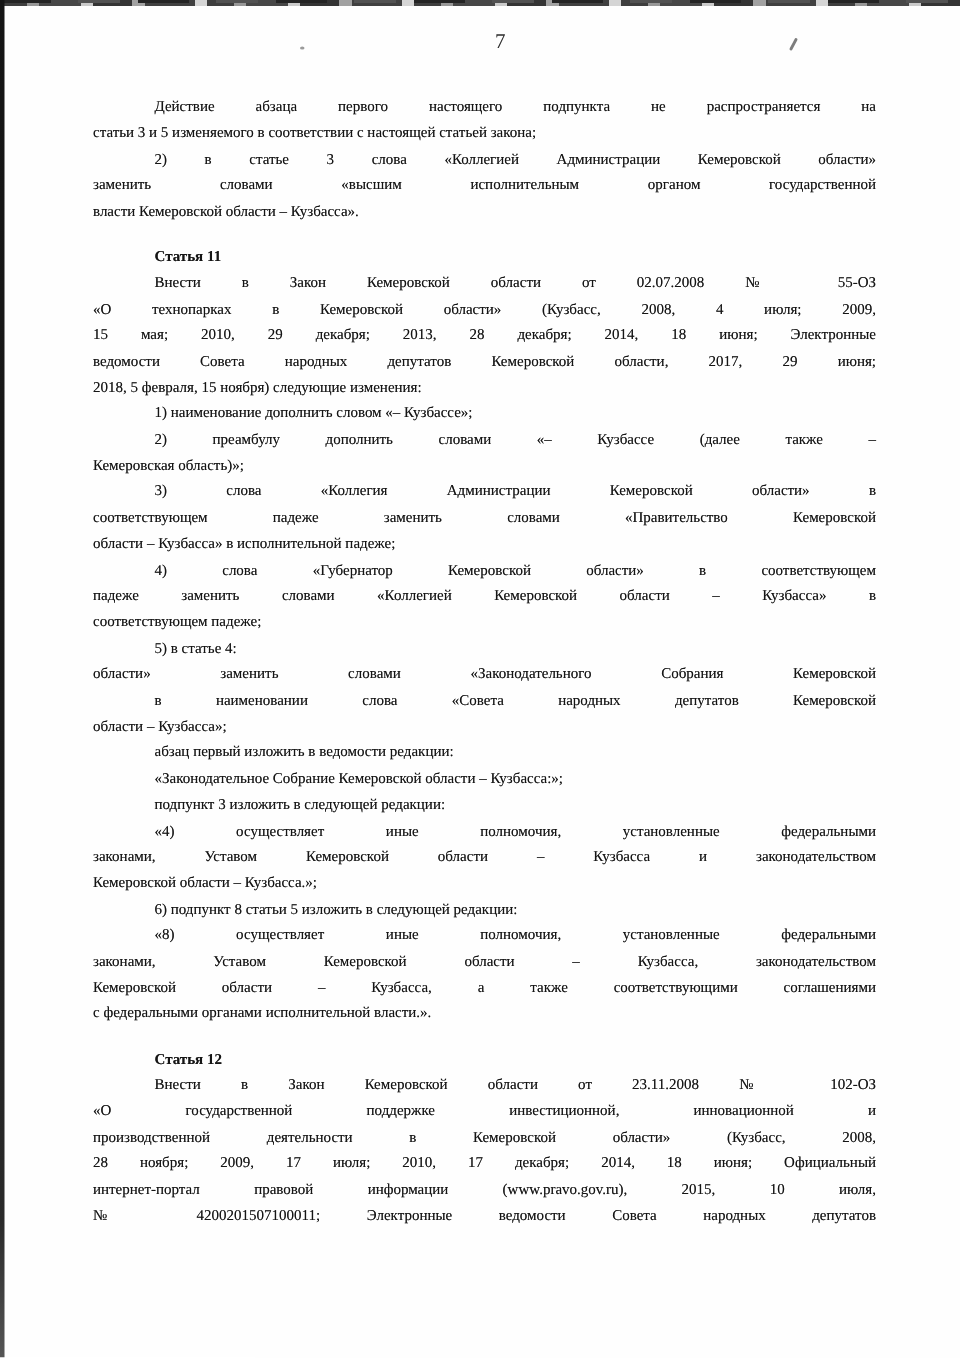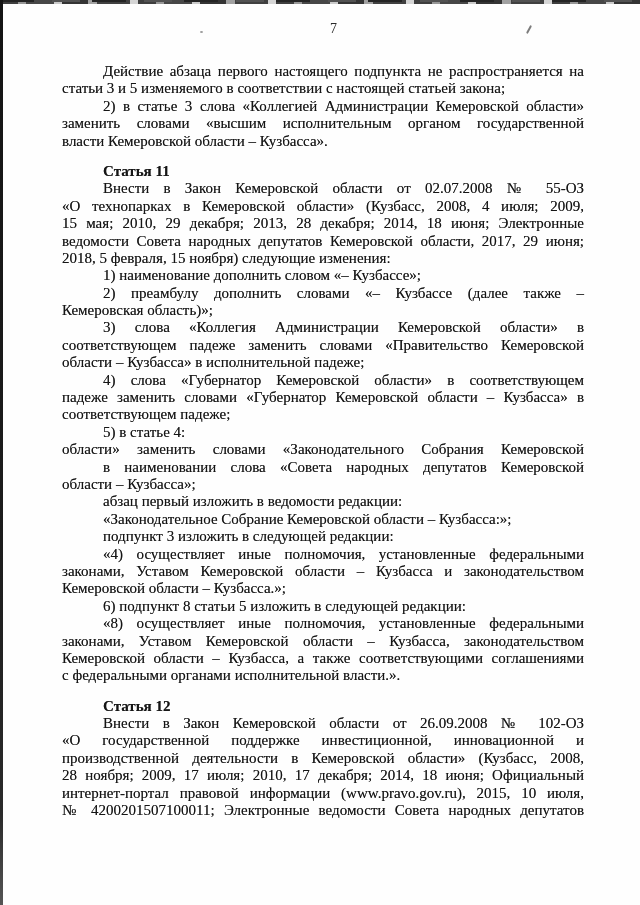--- a/index.html
+++ b/index.html
@@ -34,21 +34,21 @@
   .speck-dot{
     position:absolute;left:200px;top:31px;width:3px;height:2px;
     background:#9b9b9b;border-radius:50%;
   }
   .speck-slash{
     position:absolute;left:528px;top:25px;width:2px;height:9px;
     background:#7d7d7d;transform:rotate(28deg);border-radius:1px;
   }
   .doc{
     position:absolute;left:62px;top:63px;width:522px;
-    font-size:15px;color:#151515;
+    font-size:10px;color:#151515;
     text-shadow:0 0 .3px rgba(10,10,10,.55);
   }
   .line{height:17.4px;line-height:17.4px;}
   .jl{text-align:justify;text-align-last:justify;}
   .ind{text-indent:41px;}
   .heading{font-weight:700;}
   .gap{margin-top:13px;}
 </style>
 </head>
 <body>
@@ -86,21 +86,21 @@
         <div class="line jl ind">2) преамбулу дополнить словами «– Кузбассе (далее также –</div>
         <div class="line">Кемеровская область)»;</div>
       </div>
       <div class="block">
         <div class="line jl ind">3) слова «Коллегия Администрации Кемеровской области» в</div>
         <div class="line jl">соответствующем падеже заменить словами «Правительство Кемеровской</div>
         <div class="line">области – Кузбасса» в исполнительной падеже;</div>
       </div>
       <div class="block">
         <div class="line jl ind">4) слова «Губернатор Кемеровской области» в соответствующем</div>
-        <div class="line jl">падеже заменить словами «Губернатор Кемеровской области – Кузбасса» в</div>
+        <div class="line jl">падеже заменить словами «Коллегией Кемеровской области – Кузбасса» в</div>
         <div class="line">соответствующем падеже;</div>
       </div>
       <div class="block">
         <div class="line ind">5) в статье 4:</div>
       </div>
       <div class="block">
         <div class="line jl">области» заменить словами «Законодательного Собрания Кемеровской</div>
         <div class="line jl ind">в наименовании слова «Совета народных депутатов Кемеровской</div>
         <div class="line">области – Кузбасса»;</div>
       </div>
@@ -124,21 +124,21 @@
       <div class="block">
         <div class="line jl ind">«8) осуществляет иные полномочия, установленные федеральными</div>
         <div class="line jl">законами, Уставом Кемеровской области – Кузбасса, законодательством</div>
         <div class="line jl">Кемеровской области – Кузбасса, а также соответствующими соглашениями</div>
         <div class="line">с федеральными органами исполнительной власти.».</div>
       </div>
       <div class="block heading gap">
         <div class="line ind">Статья 12</div>
       </div>
       <div class="block">
-        <div class="line jl ind">Внести в Закон Кемеровской области от 26.09.2008 № 102-ОЗ</div>
+        <div class="line jl ind">Внести в Закон Кемеровской области от 23.11.2008 № 102-ОЗ</div>
         <div class="line jl">«О государственной поддержке инвестиционной, инновационной и</div>
         <div class="line jl">производственной деятельности в Кемеровской области» (Кузбасс, 2008,</div>
         <div class="line jl">28 ноября; 2009, 17 июля; 2010, 17 декабря; 2014, 18 июня; Официальный</div>
         <div class="line jl">интернет-портал правовой информации (www.pravo.gov.ru), 2015, 10 июля,</div>
         <div class="line jl">№ 4200201507100011; Электронные ведомости Совета народных депутатов</div>
       </div>
     </div>
 </div>
 
 </body></html>

